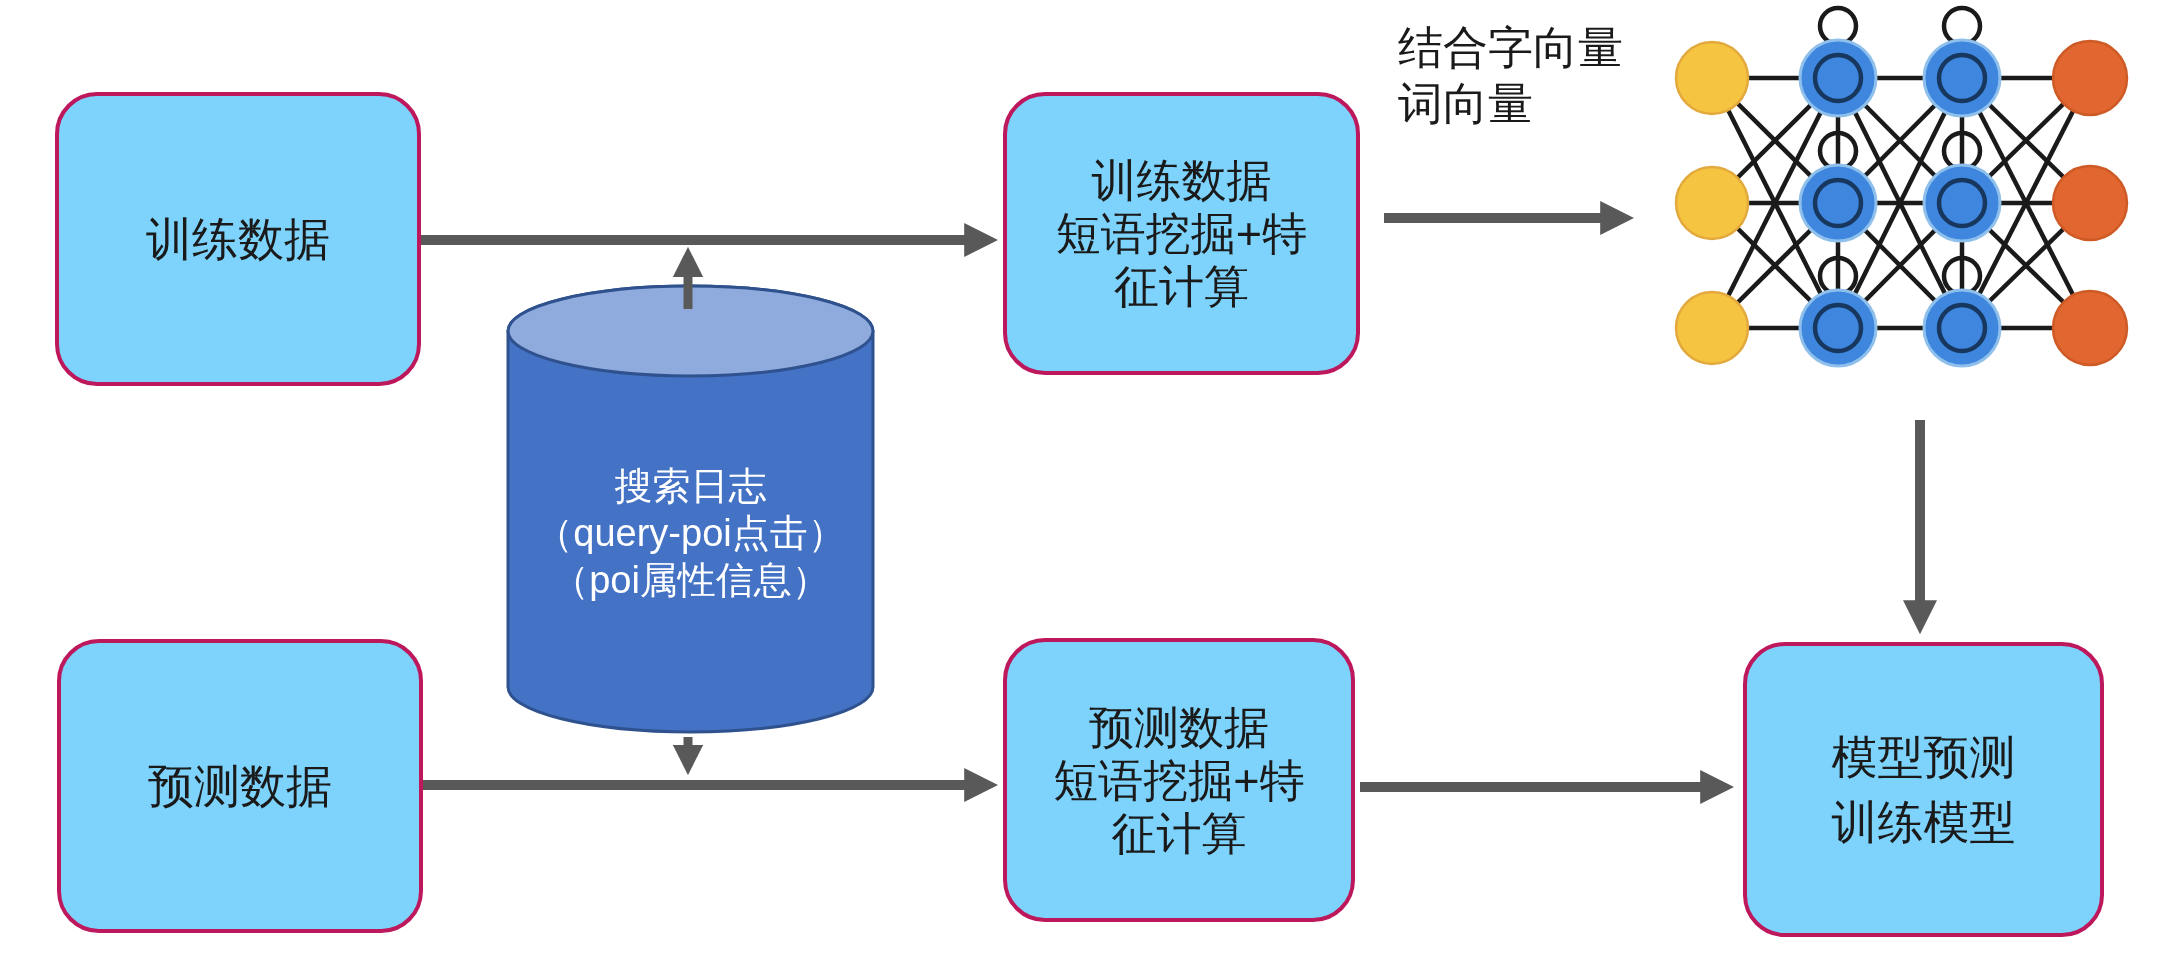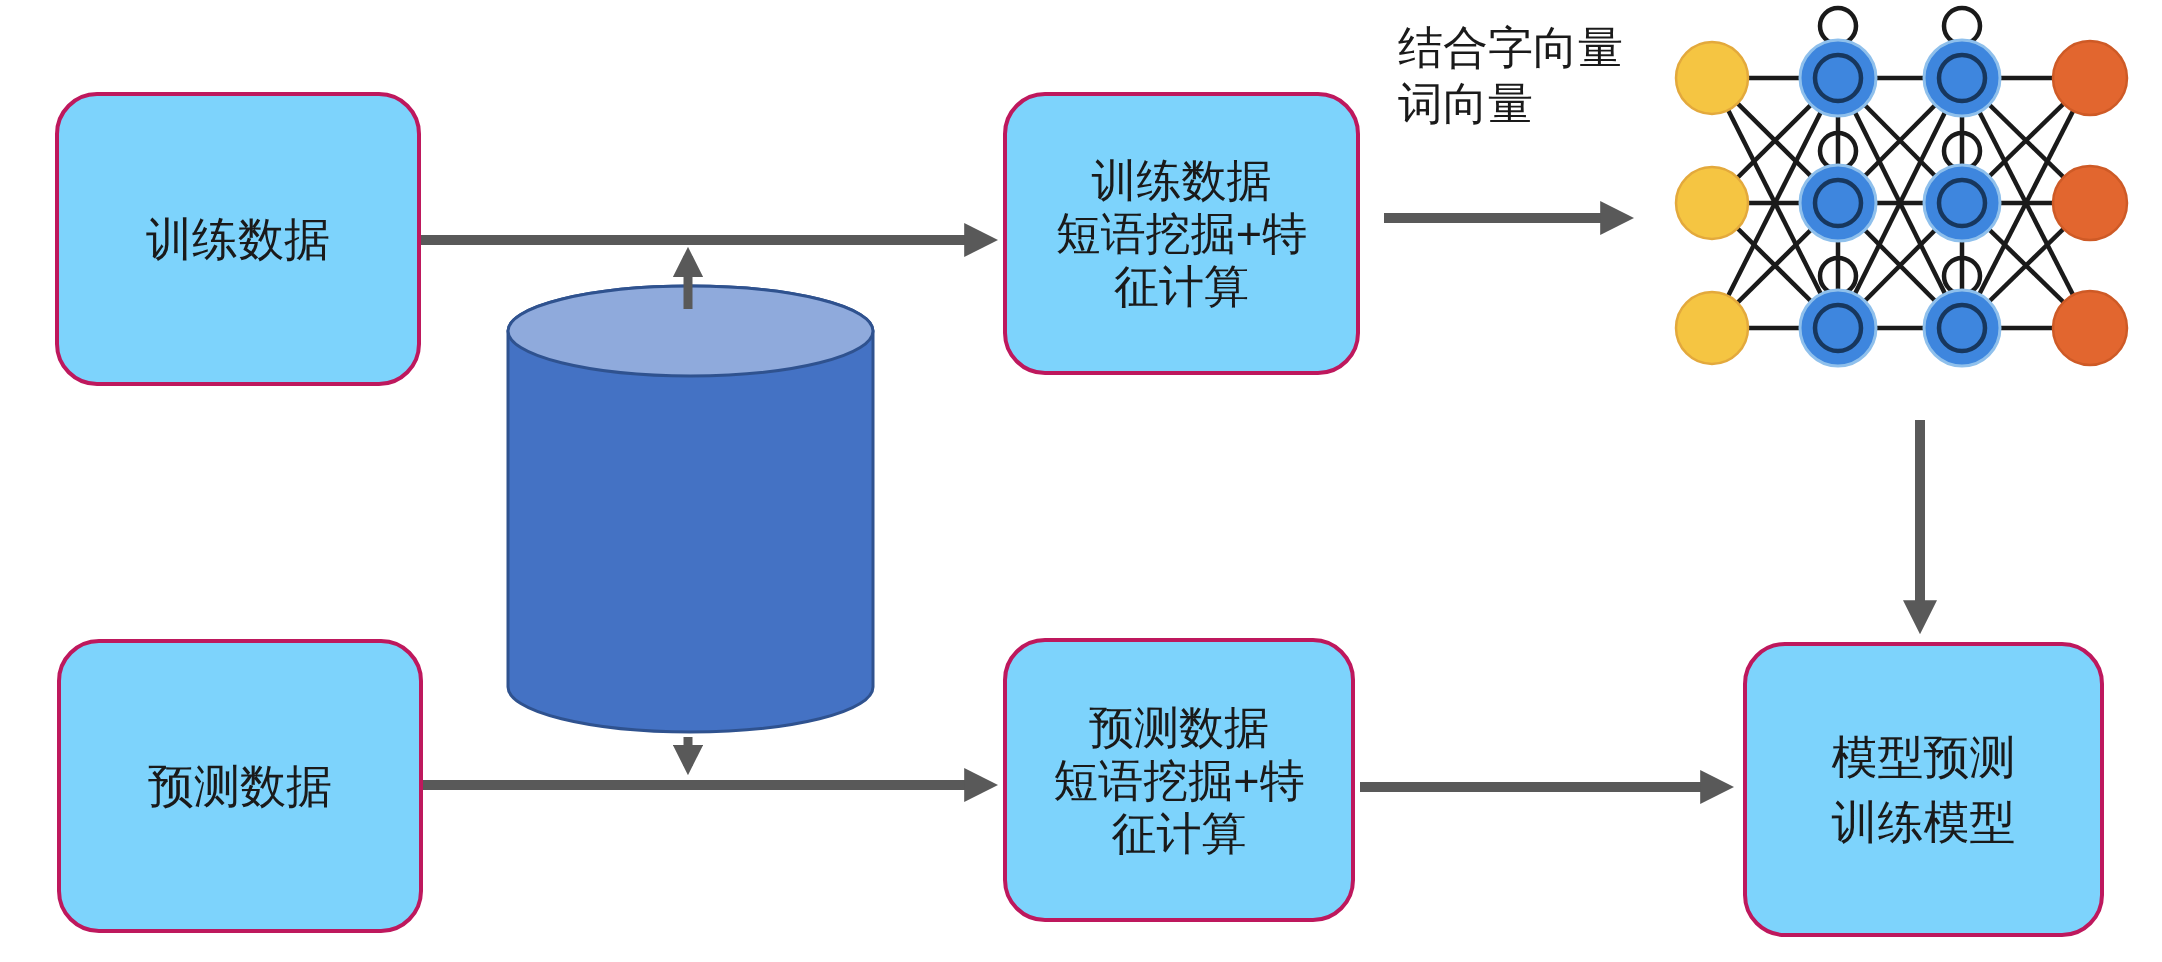--- a/index.html
+++ b/index.html
@@ -133,19 +133,24 @@
     <div class="line">预测数据</div>
     <div class="line">短语挖掘+特</div>
     <div class="line">征计算</div>
   </div>
 
   <div class="box single" id="box-model-predict">
     <div class="line">模型预测</div>
     <div class="line">训练模型</div>
   </div>
 
+  <div id="cylinder-label">
+    <div>搜索日志</div>
+    <div>（query-poi点击）</div>
+    <div>（poi属性信息）</div>
+  </div>
 
   <div id="annotation">
     <div>结合字向量</div>
     <div>词向量</div>
   </div>
 
 </div>
 
 </body></html>

